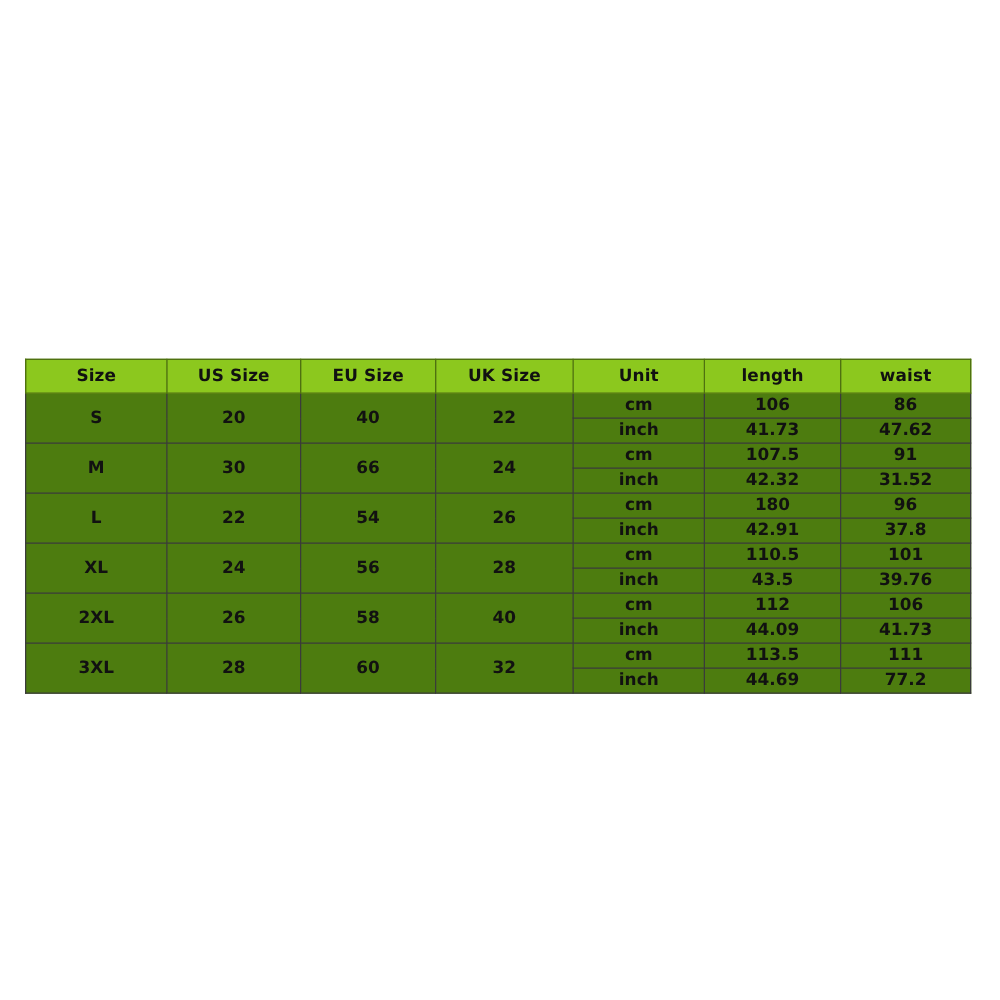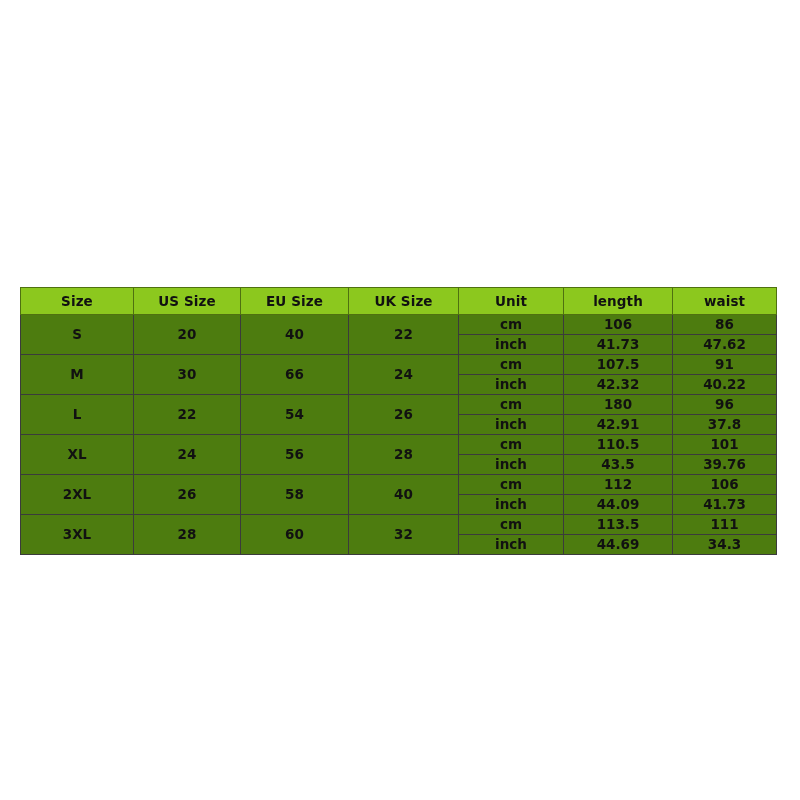--- a/index.html
+++ b/index.html
@@ -123,21 +123,21 @@
         <td class="us-cell" rowspan="2">30</td>
         <td class="eu-cell" rowspan="2">66</td>
         <td class="uk-cell sep-left" rowspan="2">24</td>
         <td>cm</td>
         <td>107.5</td>
         <td>91</td>
       </tr>
       <tr>
         <td>inch</td>
         <td>42.32</td>
-        <td>40.22</td>
+        <td>31.52</td>
       </tr>
 
       <tr>
         <td class="size-cell" rowspan="2">L</td>
         <td class="us-cell" rowspan="2">22</td>
         <td class="eu-cell" rowspan="2">54</td>
         <td class="uk-cell sep-left" rowspan="2">26</td>
         <td>cm</td>
         <td>180</td>
         <td>96</td>
@@ -183,18 +183,18 @@
         <td class="us-cell" rowspan="2">28</td>
         <td class="eu-cell" rowspan="2">60</td>
         <td class="uk-cell sep-left" rowspan="2">32</td>
         <td>cm</td>
         <td>113.5</td>
         <td>111</td>
       </tr>
       <tr>
         <td>inch</td>
         <td>44.69</td>
-        <td>34.3</td>
+        <td>77.2</td>
       </tr>
 
     </tbody>
   </table>
 </div>
 
 </body></html>

